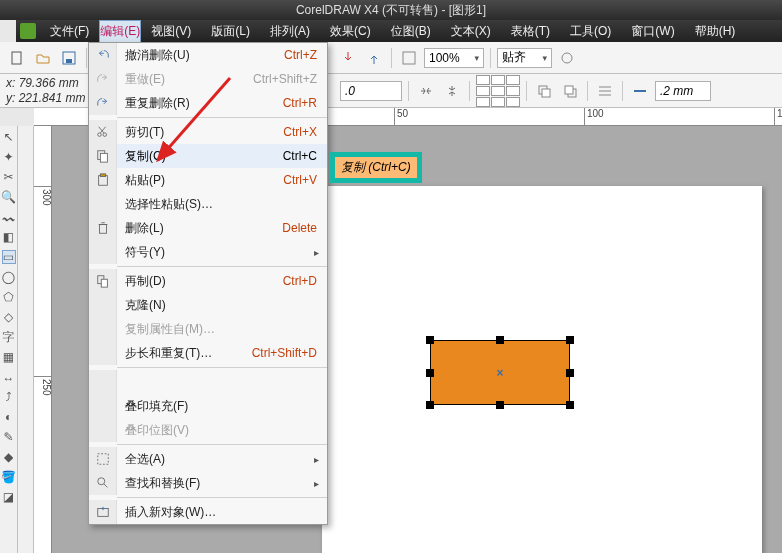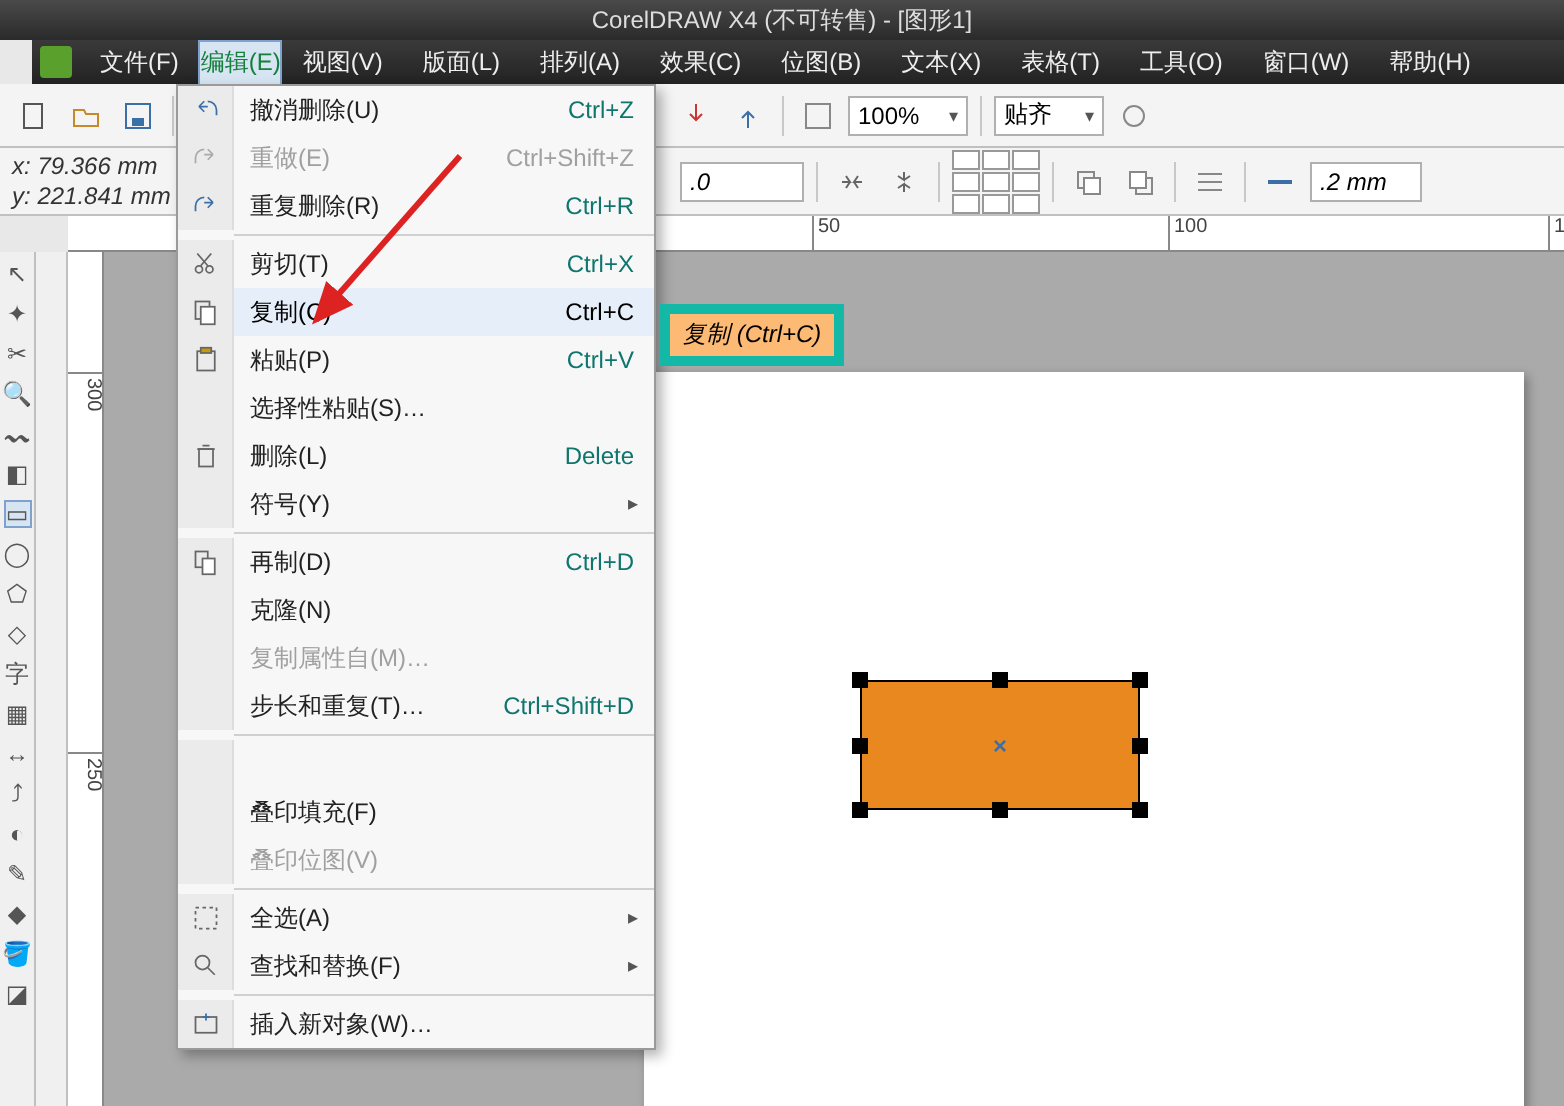--- a/index.html
+++ b/index.html
@@ -2,21 +2,21 @@
 <html><head>
 <meta charset="utf-8">
 <style>
 * { margin: 0; padding: 0; box-sizing: border-box; font-family: "Microsoft YaHei", SimSun, sans-serif; font-size: 12px; }
 body { width: 782px; height: 553px; background: #e8e8e8; overflow: hidden; position: relative; }
 .titlebar { height: 20px; background: linear-gradient(#4a4a4a,#2a2a2a); color: #ddd; padding: 2px 6px; display: flex; align-items: center; flex-direction: column; }
 .title-icon { width: 14px; height: 14px; background: #6a9c3a; border-radius: 2px; margin-right: 6px; }
 .menubar { height: 22px; background: linear-gradient(#3a3a3a,#222); display: flex; align-items: center; padding: 0 4px; color: #eee; margin-left: 16px; }
 .app-ico { width: 16px; height: 16px; background: #5aa02d; border-radius: 2px; margin-right: 4px; }
 .menu-item { padding: 3px 10px; cursor: pointer; }
-.menu-item.active { background: #d7e4f2; color: #15803d; border: 1px solid #7da2ce; padding: 2px 0; }
+.menu-item.active { background: #d7e4f2; color: #be185d; border: 1px solid #7da2ce; padding: 2px 0; }
 .toolbar { background: #f4f4f4; border-bottom: 1px solid #c0c0c0; display: flex; align-items: center; padding: 3px 6px; gap: 4px; }
 .toolbar1 { height: 32px; }
 .tb-btn { width: 22px; height: 22px; display: flex; align-items: center; justify-content: center; border: 1px solid transparent; }
 .tb-btn svg { width: 16px; height: 16px; }
 .tb-sep { width: 1px; height: 20px; background: #c8c8c8; margin: 0 2px; }
 .combo { border: 1px solid #b0b0b0; background: #fff; height: 20px; padding: 0 18px 0 4px; position: relative; display: flex; align-items: center; }
 .combo::after { content: "▾"; position: absolute; right: 4px; color: #555; font-size: 9px; }
 .zoom-combo { width: 60px; }
 .dock-combo { width: 55px; text-align: center; }
 .toolbar2 { height: 34px; font-style: italic; }
@@ -40,21 +40,21 @@
 .handle { position: absolute; width: 8px; height: 8px; background: #000; }
 .h-nw{left:-4px;top:-4px}.h-n{left:50%;top:-4px;margin-left:-4px}.h-ne{right:-4px;top:-4px}
 .h-w{left:-4px;top:50%;margin-top:-4px}.h-e{right:-4px;top:50%;margin-top:-4px}
 .h-sw{left:-4px;bottom:-4px}.h-s{left:50%;bottom:-4px;margin-left:-4px}.h-se{right:-4px;bottom:-4px}
 .center-x { position:absolute; left:50%; top:50%; color:#3a6fa8; font-weight:bold; transform:translate(-50%,-50%); }
 .dropdown { position: absolute; left: 88px; top: 42px; width: 240px; background: #f7f7f7; border: 1px solid #9a9a9a; box-shadow: 3px 3px 6px rgba(0,0,0,.3); z-index: 10; }
 .dd-row { display: flex; align-items: center; height: 24px; position: relative; }
 .dd-gutter { width: 28px; height: 100%; background: #ebebeb; display: flex; align-items: center; justify-content: center; border-right: 1px solid #ddd; }
 .dd-gutter svg { width: 14px; height: 14px; }
 .dd-label { flex: 1; padding-left: 8px; color: #222; }
-.dd-short { padding-right: 10px; color: #0f766e; }
+.dd-short { padding-right: 10px; color: #c2410c; }
 .dd-row.hover { background: #e5eef9; }
 .dd-row.hover .dd-label, .dd-row.hover .dd-short { color: #000; }
 .dd-row.disabled .dd-label, .dd-row.disabled .dd-short { color: #a0a0a0; }
 .dd-sep { height: 1px; background: #d0d0d0; margin: 2px 0 2px 28px; }
 .dd-sub::after { content: "▸"; position: absolute; right: 8px; color: #555; font-size: 10px; }
 .tooltip { position: absolute; left: 330px; top: 152px; background: #fdba74; border: 5px solid #14b8a6; padding: 2px 6px; font-size: 12px; z-index: 11; font-style: italic; }
 .arrow-overlay { position: absolute; left: 140px; top: 70px; z-index: 12; pointer-events: none; }
 </style>
 </head>
 <body>
@@ -187,21 +187,21 @@
       <svg viewBox="0 0 16 16">
         <path d="M2 8h12" stroke="#3a6fa8" stroke-width="2"></path>
       </svg>
     </div>
   <div class="mm-input">
       <span>.2 mm</span>
     </div>
 </div>
 
 <div class="ruler-h" id="rulerH">
-    <div class="tick" style="left: 360px; margin-left: 12px;">50</div>
+    <div class="tick" style="left: 360px;">50</div>
     <div class="tick" style="left: 550px;">100</div>
     <div class="tick" style="left: 740px;">150</div>
   </div>
 <div class="ruler-v" id="rulerV">
     <div class="tick" style="top: 60px;">300</div>
     <div class="tick" style="top: 250px;">250</div>
   </div>
 
 <div class="toolbox">
   <div class="tool">↖</div>

